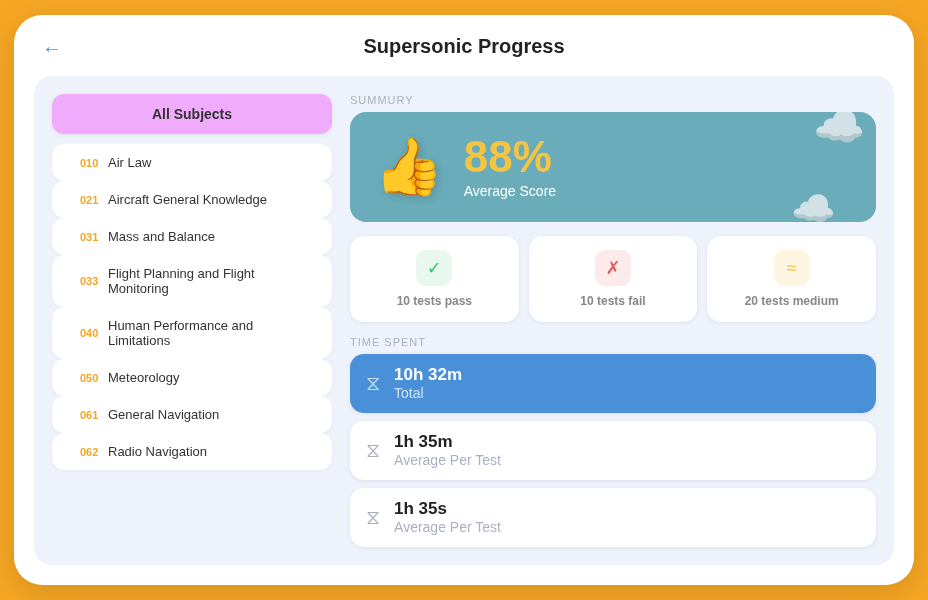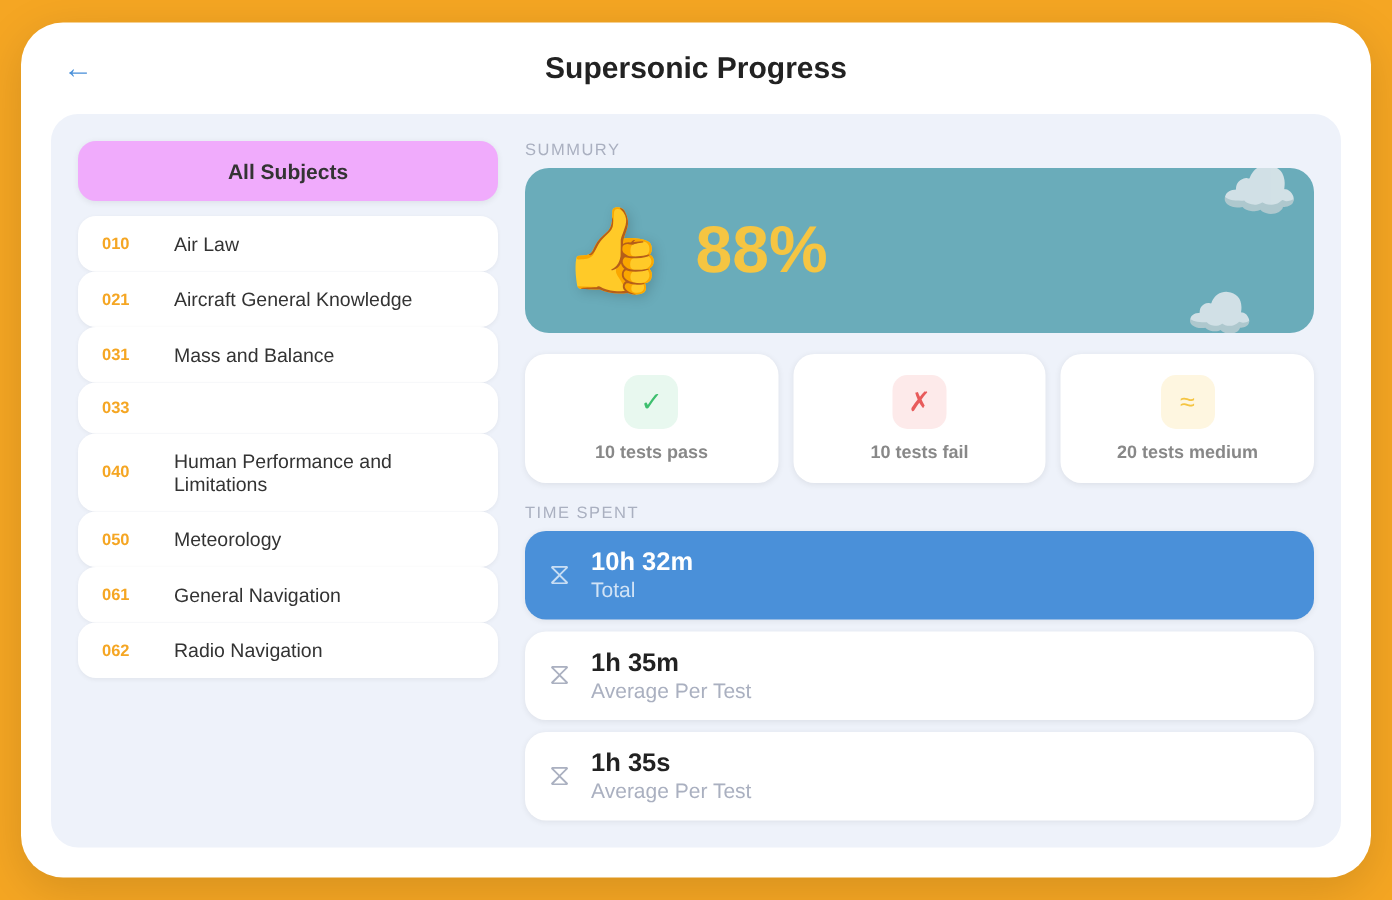--- a/index.html
+++ b/index.html
@@ -69,24 +69,24 @@
       font-weight: 600;
       color: #333;
       text-align: center;
       cursor: pointer;
       box-shadow: 0 1px 4px rgba(0,0,0,0.07);
       margin-bottom: 4px;
     }
     .subject-item {
       background: #fff;
       border-radius: 12px;
-      padding: 11px 16px;
-      display: flex;
-      align-items: center;
-      gap: 20px;
+      padding: 11px 28px;
+      display: flex;
+      align-items: center;
+      gap: 0;
       cursor: pointer;
       box-shadow: 0 1px 3px rgba(0,0,0,0.05);
       transition: background 0.15s;
     }
     .subject-code {
       font-size: 11px;
       font-weight: 700;
       color: #f5a623;
       min-width: 28px;
     }
@@ -246,20 +246,21 @@
           <div class="subject-item">
     <span class="subject-code">021</span>
     <span class="subject-name">Aircraft General Knowledge</span>
   </div>
           <div class="subject-item">
     <span class="subject-code">031</span>
     <span class="subject-name">Mass and Balance</span>
   </div>
           <div class="subject-item">
     <span class="subject-code">033</span>
+    <span class="subject-name">Flight Planning and Flight Monitoring</span>
   </div>
           <div class="subject-item">
     <span class="subject-code">040</span>
     <span class="subject-name">Human Performance and Limitations</span>
   </div>
           <div class="subject-item">
     <span class="subject-code">050</span>
     <span class="subject-name">Meteorology</span>
   </div>
           <div class="subject-item">
@@ -274,20 +275,21 @@
     </div>
 
     <div class="right-panel">
 
       <div>
         <div class="section-label">SUMMURY</div>
         <div class="summary-card">
           <span class="thumb-emoji">👍</span>
           <div class="summary-text">
             <div class="avg-percent">88%</div>
+            <div class="avg-label">Average Score</div>
           </div>
           <span class="cloud-top">☁️</span>
           <span class="cloud-bottom">☁️</span>
         </div>
       </div>
 
       <div class="test-stats" id="test-stats">
           <div class="stat-card">
     <div class="stat-icon green">✓</div>
     <div class="stat-label">10 tests pass</div>

